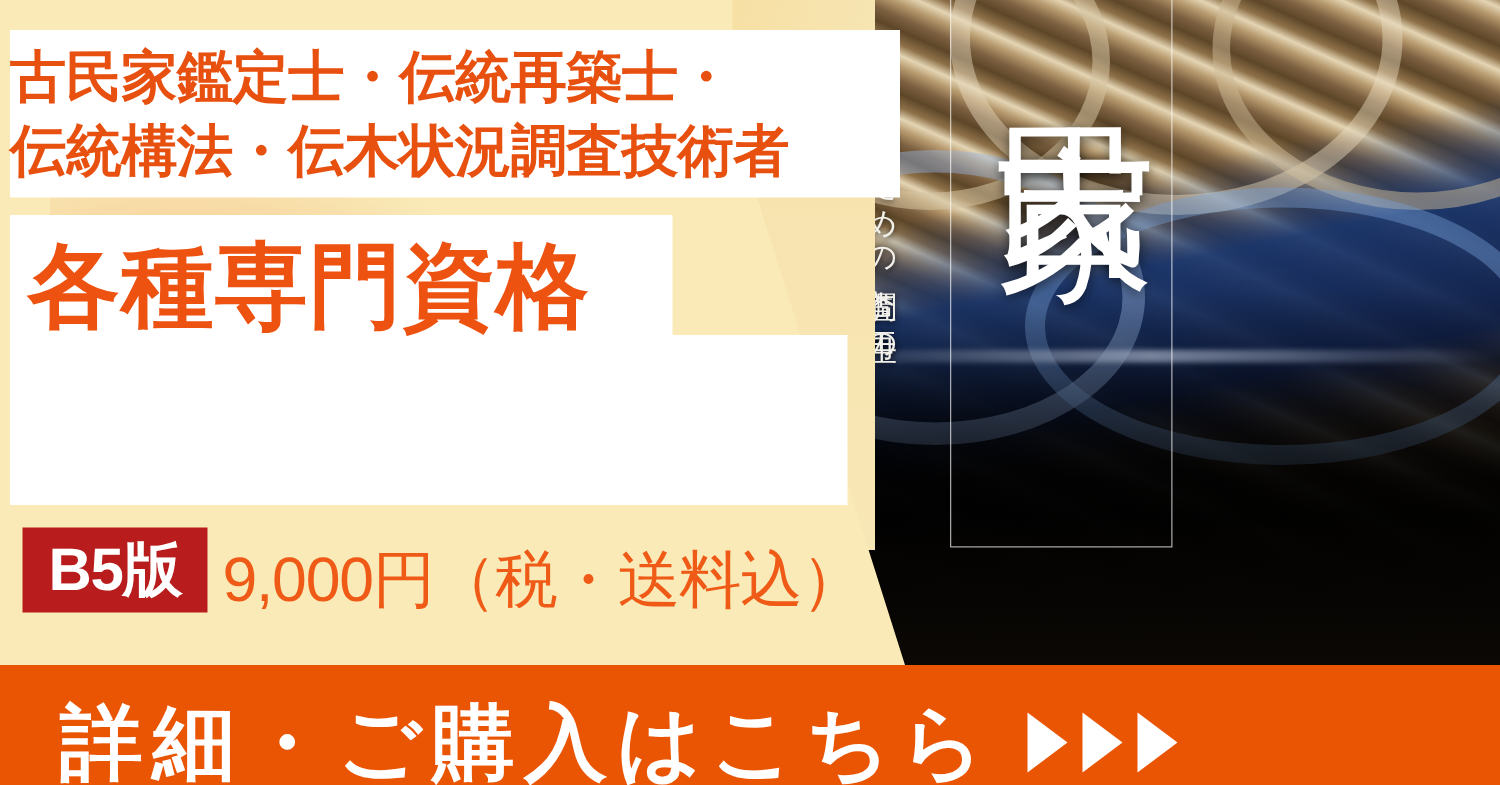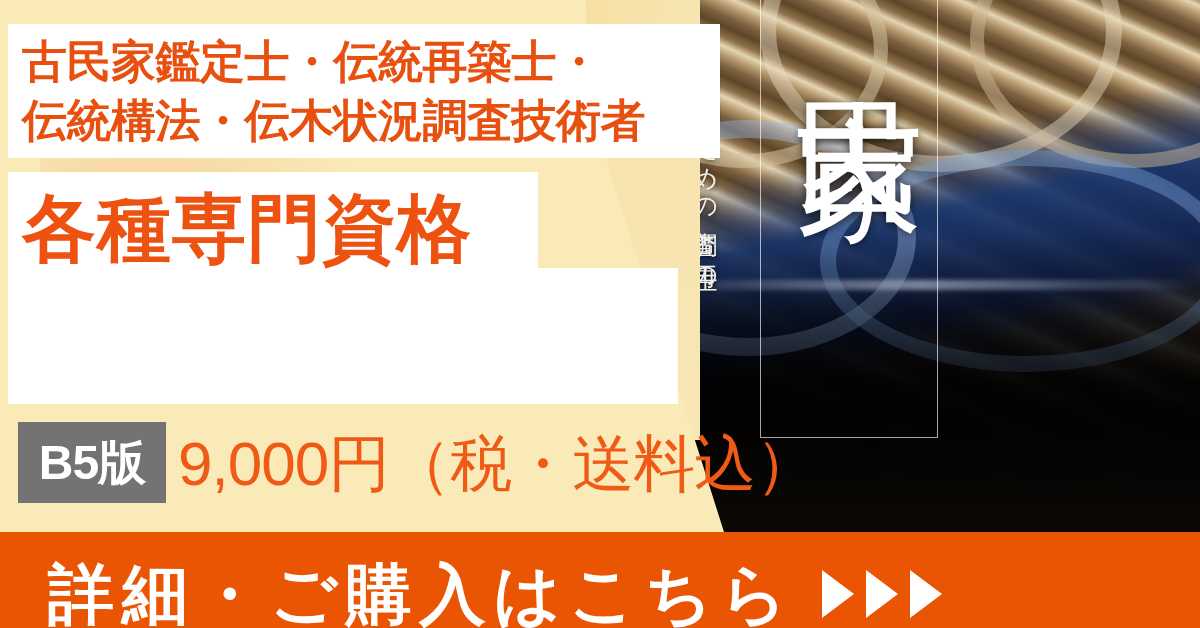--- a/index.html
+++ b/index.html
@@ -91,47 +91,47 @@
 
   
   .card{position:absolute;background:#fff;}
   .card-1{left:8px;top:24px;width:712px;height:134px;}
   .card-2{left:8px;top:172px;width:530px;height:96px;}
   .card-3{left:8px;top:268px;width:670px;height:136px;}
 
   .headline{
     position:absolute;left:8px;top:24px;width:712px;height:134px;
     display:flex;flex-direction:column;justify-content:center;
-    padding-left:14px;box-sizing:border-box;
+    box-sizing:border-box;
     color:#e8500f;
     font-size:45px;font-weight:bold;line-height:1.32;
     letter-spacing:-0.5px;white-space:nowrap;
   }
 
   .subline{
     position:absolute;left:0;top:172px;width:690px;height:232px;
     color:#ee5211;font-weight:bold;
     font-size:74px;line-height:1;
     letter-spacing:1px;white-space:nowrap;
     pointer-events:none;
   }
   .subline .l1{position:absolute;left:22px;top:20px;text-align:center;}
   .subline .l2{position:absolute;left:172px;top:118px;}
 
   
   .badge{
-    position:absolute;left:18px;top:422px;width:148px;height:81px;
-    background:#737373;color:#fff;
+    position:absolute;left:18px;top:422px;width:148px;height:68px;
+    background:#b91c1c;color:#fff;
     display:flex;align-items:center;justify-content:center;
     font-size:48px;font-weight:bold;letter-spacing:-1px;
   }
   .price{
     position:absolute;left:178px;top:424px;height:80px;
     display:flex;align-items:center;
-    color:#ef5b17;font-size:62px;font-weight:normal;
+    color:#ef5b17;font-size:50px;font-weight:normal;
     letter-spacing:-1px;white-space:nowrap;
   }
 
   
   .cta-bar{
     position:absolute;left:0;top:532px;width:1200px;height:124px;
     background:#ea5504;
     display:flex;align-items:center;
   }
   .cta-text{

